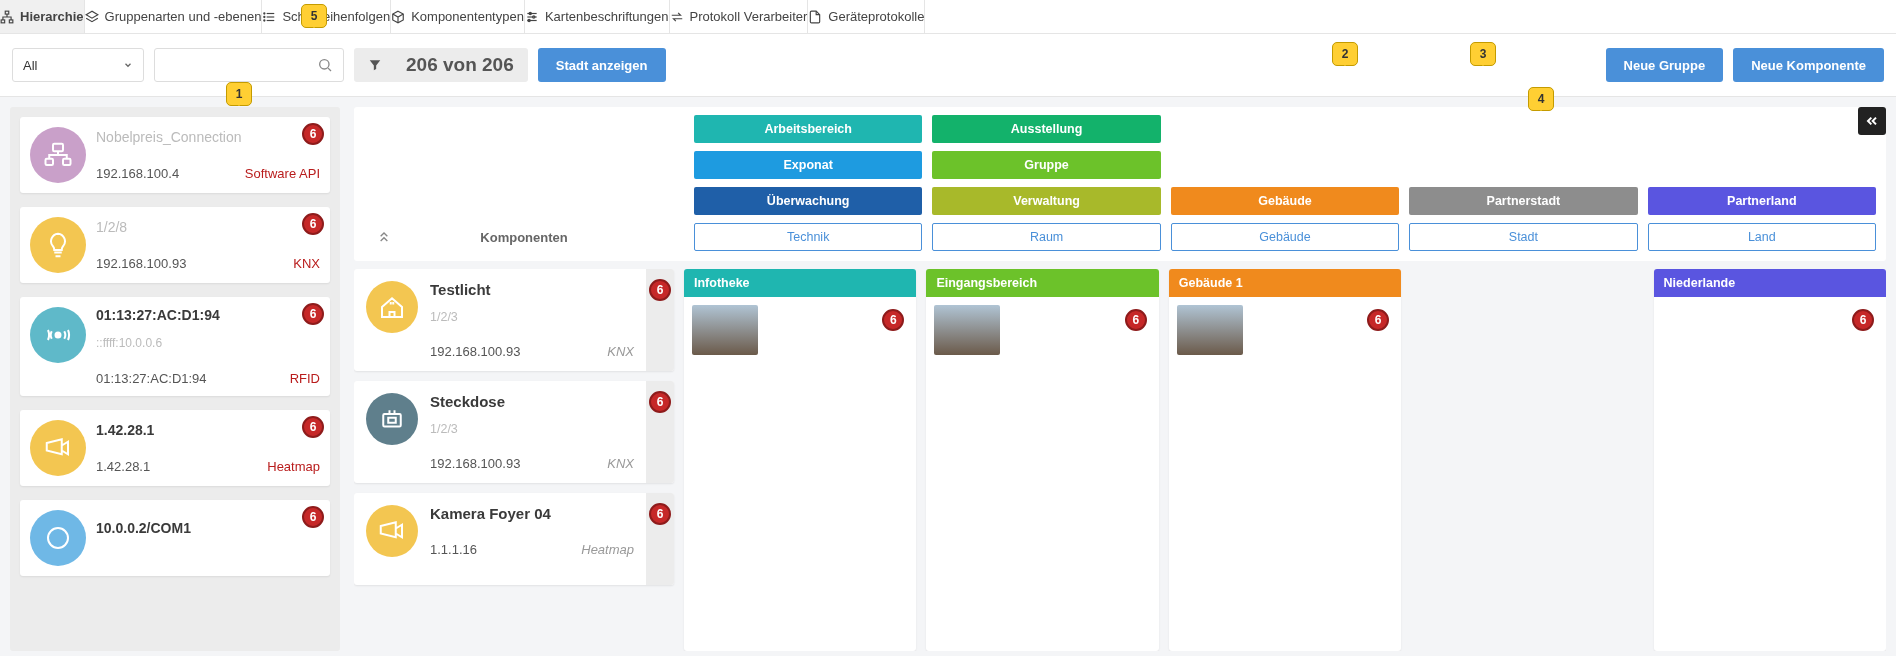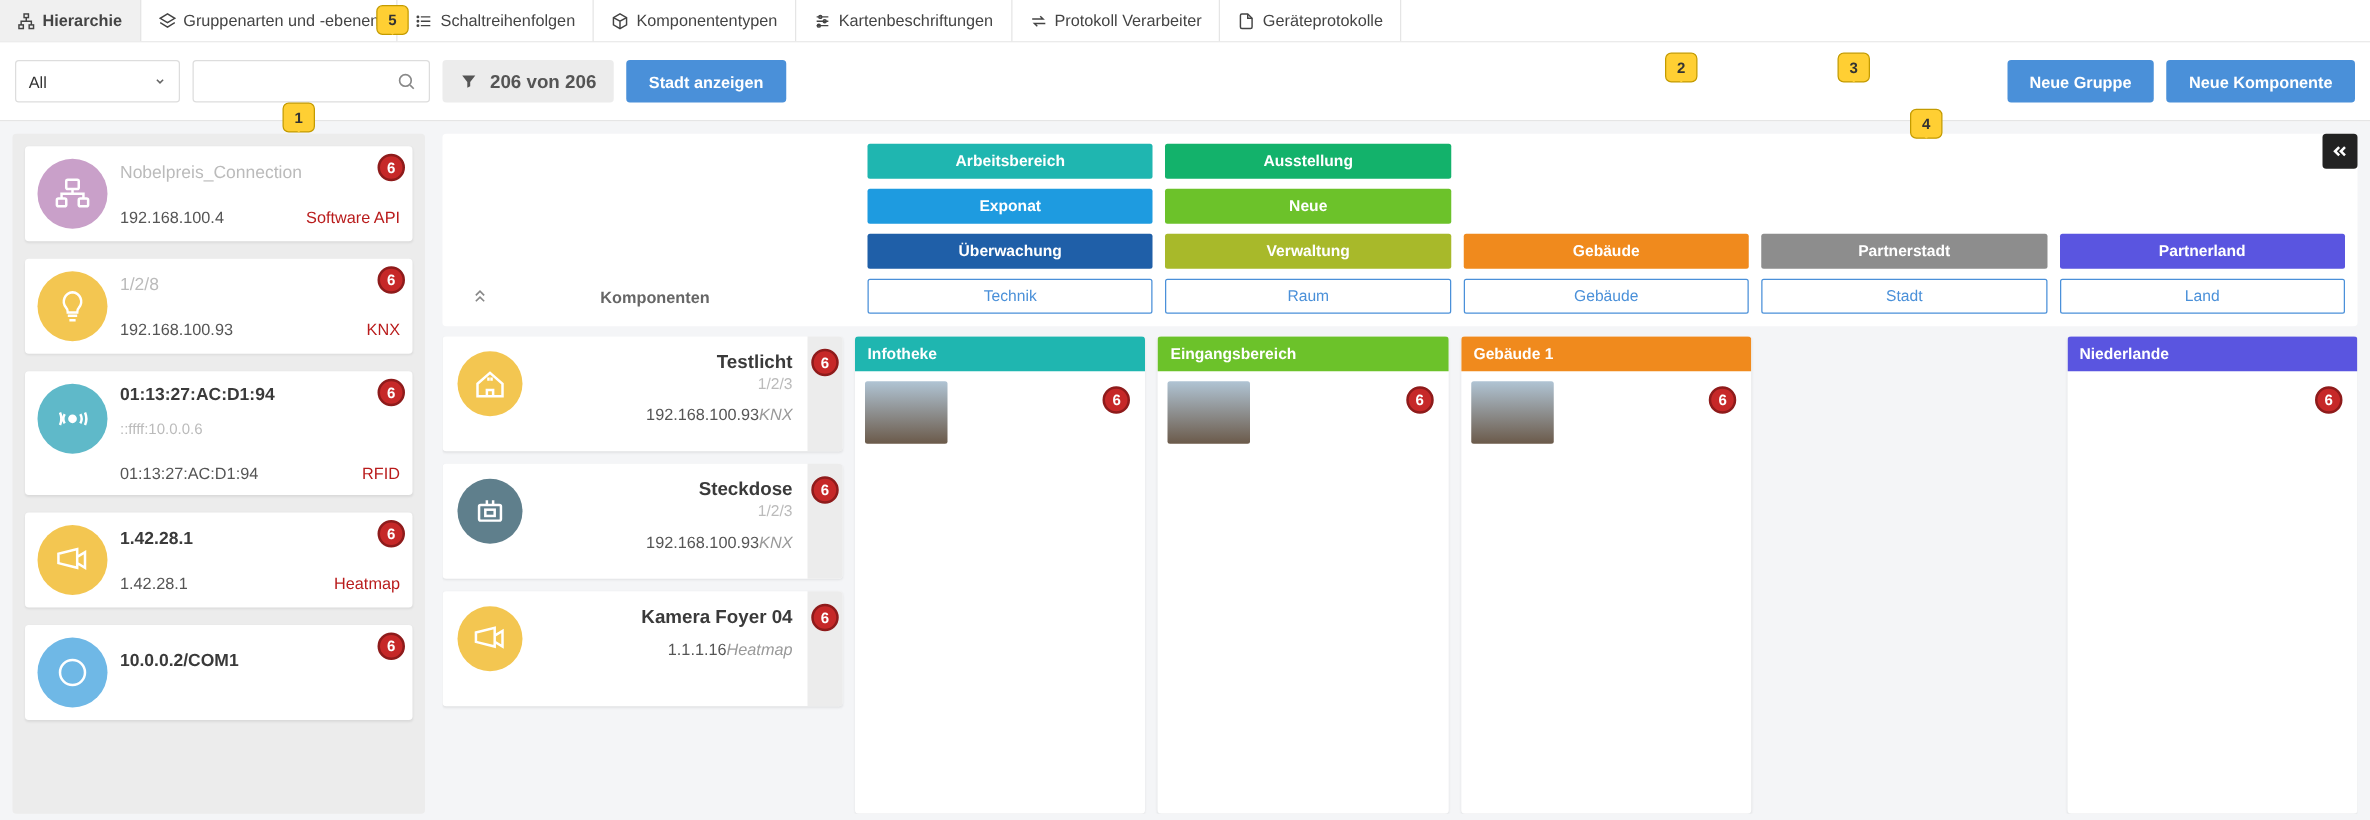--- a/index.html
+++ b/index.html
@@ -1,23 +1,23 @@
 <!DOCTYPE html>
 <html><head>
 <meta charset="utf-8">
 <style>
   * { box-sizing: border-box; margin: 0; padding: 0; }
   body { font-family: -apple-system, BlinkMacSystemFont, "Segoe UI", Arial, sans-serif; background: #f4f5f7; color: #333; width: 1896px; height: 656px; overflow: hidden; }
   .topnav { background: #fff; border-bottom: 1px solid #e5e5e5; display: flex; height: 34px; align-items: stretch; font-size: 13px; }
-  .topnav .tab { display: flex; align-items: center; gap: 6px; padding: 0 14px; border-right: 1px solid #e5e5e5; color: #444; cursor: pointer; justify-content: flex-end; }
+  .topnav .tab { display: flex; align-items: center; gap: 6px; padding: 0 0; border-right: 1px solid #e5e5e5; color: #444; cursor: pointer; justify-content: flex-end; }
   .topnav .tab.active { background: #f0f0f0; font-weight: 600; }
   .toolbar { background: #fff; border-bottom: 1px solid #e5e5e5; display: flex; align-items: center; gap: 10px; padding: 14px 12px; }
   .select-all { width: 132px; height: 34px; border: 1px solid #ddd; border-radius: 3px; background: #fff; display: flex; align-items: center; justify-content: space-between; padding: 0 10px; font-size: 13px; cursor: pointer; }
   .search-box { width: 190px; height: 34px; border: 1px solid #ddd; border-radius: 3px; background: #fff; display: flex; align-items: center; justify-content: flex-end; padding: 0 10px; color: #888; }
-  .filter-box { height: 34px; border: none; background: #ececec; border-radius: 3px; display: flex; align-items: center; gap: 10px; padding: 0 14px; color: #555; font-size: 15px; font-weight: 600; cursor: pointer; }
+  .filter-box { height: 34px; border: none; background: #ececec; border-radius: 3px; display: flex; align-items: center; gap: 24px; padding: 0 14px; color: #555; font-size: 19px; font-weight: 600; cursor: pointer; }
   .btn-primary { height: 34px; background: #4a90d9; color: #fff; border: none; border-radius: 3px; padding: 0 18px; font-size: 13px; font-weight: 700; cursor: pointer; }
   .toolbar-spacer { flex: 1; }
   .main { display: flex; gap: 14px; padding: 10px 10px 0 10px; height: calc(100% - 102px); }
   .left-col { width: 330px; background: #ececec; border-radius: 3px; padding: 10px; overflow-y: auto; position: relative; }
   .left-col::-webkit-scrollbar { width: 10px; }
   .left-col::-webkit-scrollbar-thumb { background: #bbb; border-radius: 5px; }
   .card { background: #fff; border-radius: 3px; padding: 10px 10px 10px 10px; margin-bottom: 14px; display: flex; gap: 10px; position: relative; box-shadow: 0 1px 2px rgba(0,0,0,0.08); }
   .card .ico-wrap { width: 56px; height: 56px; border-radius: 50%; display: flex; align-items: center; justify-content: center; flex-shrink: 0; }
   .card .info { flex: 1; display: flex; flex-direction: column; justify-content: center; gap: 13px; }
   .card .title { font-size: 14px; font-weight: 700; color: #3a3a3a; }
@@ -30,21 +30,21 @@
   .header-grid { background: #fff; border-radius: 3px; padding: 8px 10px 10px 10px; display: grid; grid-template-columns: 320px repeat(5, 1fr); gap: 8px 10px; align-items: end; }
   .header-grid .komp-label { grid-column: 1; grid-row: 4; text-align: center; font-size: 13px; color: #666; font-weight: 600; display: flex; align-items: center; justify-content: center; gap: 10px;}
   .komp-label .collapse-ico { position: absolute; left: 12px; color: #888; }
   .chip { height: 28px; border-radius: 2px; display: flex; align-items: center; justify-content: center; color: #fff; font-size: 12.5px; font-weight: 600; cursor: pointer; }
   .chip.outline { background: #fff; border: 1px solid #4a90d9; color: #4a90d9; font-weight: 400; }
   .komp-col { width: 320px; display: flex; flex-direction: column; gap: 10px; }
   .body-row { display: grid; grid-template-columns: 320px repeat(5, 1fr); gap: 10px; flex: 1; overflow: hidden; }
   .komp-card { background: #fff; border-radius: 3px; display: flex; position: relative; box-shadow: 0 1px 2px rgba(0,0,0,0.08); min-height: 92px; }
   .komp-card .left { flex: 1; display: flex; gap: 12px; padding: 12px; }
   .komp-card .ico-wrap { width: 52px; height: 52px; border-radius: 50%; display: flex; align-items: center; justify-content: center; flex-shrink: 0; }
-  .komp-card .info { flex: 1; display: flex; flex-direction: column; gap: 2px; align-items: flex-end; }
+  .komp-card .info { flex: 1; display: flex; flex-direction: column; gap: 12px; }
   .komp-card .title { font-size: 15px; font-weight: 700; color: #3a3a3a; }
   .komp-card .sub { font-size: 12.5px; color: #bbb; }
   .komp-card .row2 { display: flex; justify-content: space-between; align-items: baseline; font-size: 13px; color: #555; margin-top: 8px;}
   .komp-card .row2 .type { font-style: italic; color: #999; }
   .komp-card .side { width: 28px; background: #ececec; border-radius: 0 3px 3px 0; position: relative; }
   .komp-card .side .badge-red { top: 10px; right: 3px; }
   .group-col { background: #fff; border-radius: 3px; display: flex; flex-direction: column; box-shadow: 0 1px 2px rgba(0,0,0,0.08); overflow: hidden; }
   .group-col .ghead { height: 28px; display: flex; align-items: center; padding: 0 10px; color: #fff; font-size: 12.5px; font-weight: 700; }
   .group-col .gbody { flex: 1; padding: 8px; position: relative; }
   .group-col .thumb { width: 66px; height: 50px; background: linear-gradient(180deg,#b0c4d4 0%,#6b5a4a 100%); border-radius: 2px; display:inline-block; }
@@ -247,21 +247,21 @@
             <polyline points="17 18 12 13 7 18"></polyline>
           </svg>
         <span>Komponenten</span>
       </div>
     <div class="chip" style="grid-area: 1 / 3; background: rgb(19, 178, 107);">Ausstellung</div>
         <div class="chip" style="grid-area: 1 / 2; background: rgb(31, 182, 176);">Arbeitsbereich</div>
         <div style="grid-area: 1 / 4;"></div>
         <div style="grid-area: 1 / 5;"></div>
         <div style="grid-area: 1 / 6;"></div>
         <div class="chip" style="grid-area: 2 / 2; background: rgb(30, 155, 224);">Exponat</div>
-        <div class="chip" style="grid-area: 2 / 3; background: rgb(108, 194, 42);">Neue</div>
+        <div class="chip" style="grid-area: 2 / 3; background: rgb(108, 194, 42);">Gruppe</div>
         <div style="grid-area: 2 / 4;"></div>
         <div style="grid-area: 2 / 5;"></div>
         <div style="grid-area: 2 / 6;"></div>
         <div class="chip" style="grid-area: 3 / 2; background: rgb(31, 95, 168);">Überwachung</div>
         <div class="chip" style="grid-area: 3 / 3; background: rgb(168, 185, 42);">Verwaltung</div>
         <div class="chip" style="grid-area: 3 / 4; background: rgb(240, 138, 29);">Gebäude</div>
         <div class="chip" style="grid-area: 3 / 5; background: rgb(141, 141, 141);">Partnerstadt</div>
         <div class="chip" style="grid-area: 3 / 6; background: rgb(90, 85, 224);">Partnerland</div>
         <div class="chip outline" style="grid-area: 4 / 2;">Technik</div>
         <div class="chip outline" style="grid-area: 4 / 3;">Raum</div>

